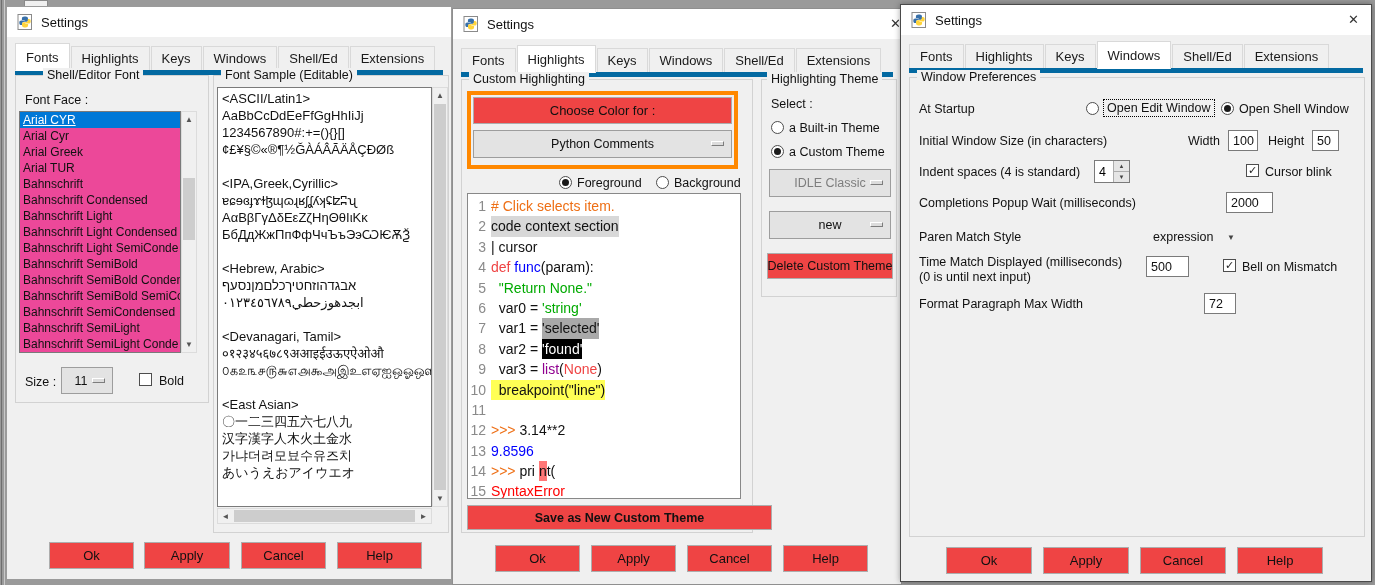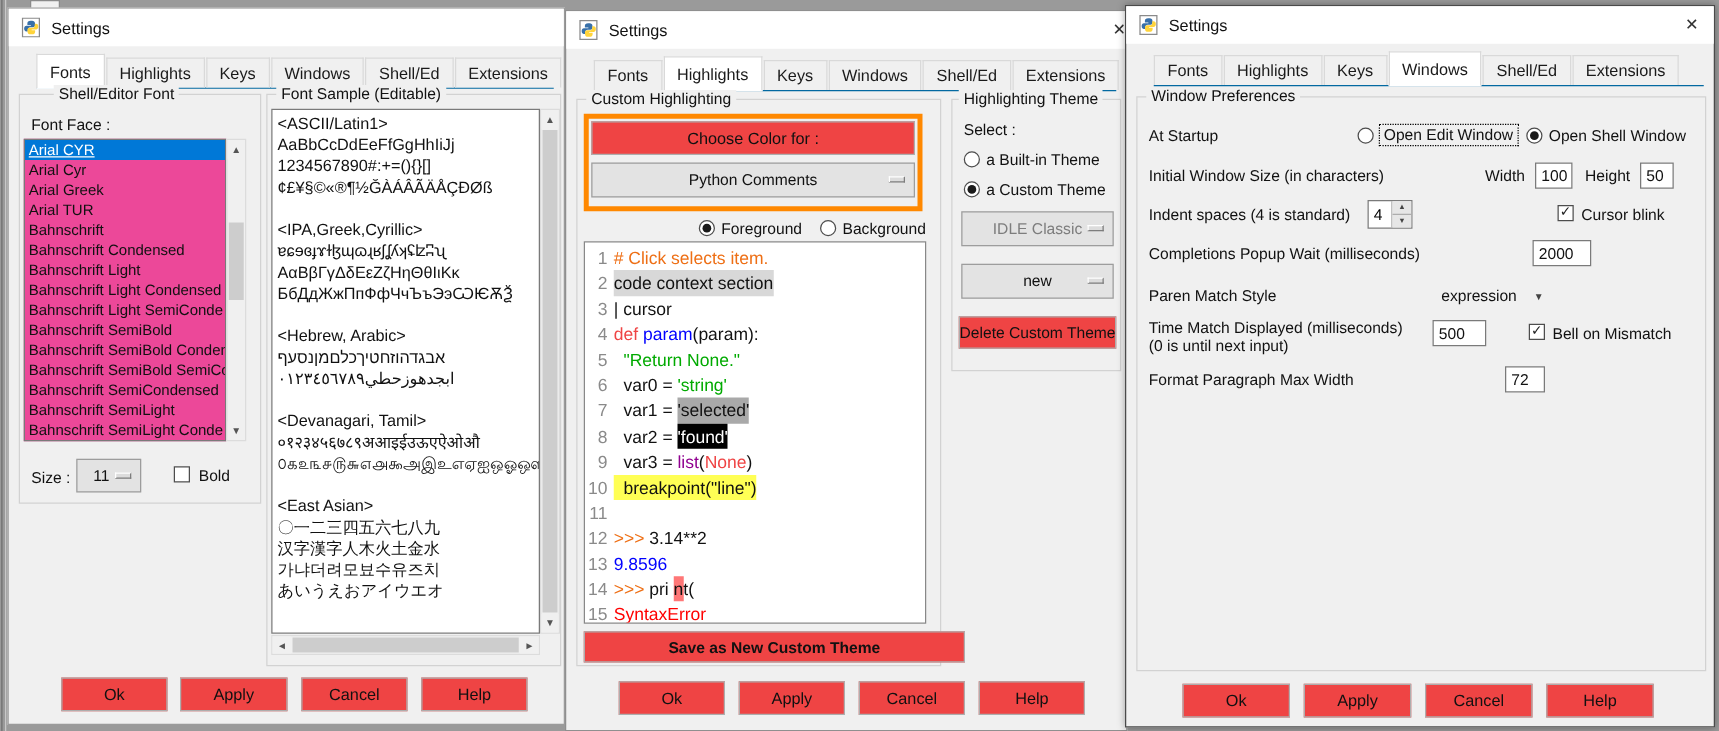--- a/index.html
+++ b/index.html
@@ -9,21 +9,21 @@
   .edge-line2{position:absolute;left:4px;top:0;width:1px;height:585px;background:#c9c9c9;}
   .edge-frag{position:absolute;left:24px;top:0;width:22px;height:9px;background:#f0f0f0;border:1px solid #8a8a8a;}
   .win{position:absolute;background:#f0f0f0;border:1px solid #9b9b9b;box-sizing:border-box;}
   .win1{left:6px;top:6px;width:446px;height:574px;z-index:1;}
   .win2{left:452px;top:8px;width:450px;height:577px;z-index:2;border-color:#8f8f8f;}
   .win3{left:900px;top:4px;width:472px;height:578px;z-index:3;border-color:#4a4a4a;box-shadow:0 0 6px rgba(0,0,0,.35);}
   .tb{position:absolute;left:0;top:0;right:0;height:30px;background:#fff;display:flex;align-items:center;padding-left:10px;gap:8px;font-size:13px;color:#111;}
   .tb .ttl{flex:0 0 auto;}
   .close-x{position:absolute;right:12px;top:7px;font-size:13px;color:#333;cursor:default;}
   .close-clip{position:absolute;right:2px;top:7px;width:9px;overflow:hidden;font-size:13px;color:#333;}
-  .tabs{position:absolute;left:22px;top:38px;right:8px;height:25px;display:flex;align-items:flex-end;border-bottom:1px solid #0369a1;text-align:center;}
+  .tabs{position:absolute;left:8px;top:38px;right:8px;height:25px;display:flex;align-items:flex-end;border-bottom:5px solid #0369a1;text-align:center;}
   .tab{font-size:13px;color:#1a1a1a;background:#f0f0f0;border:1px solid #d9d9d9;border-bottom:none;padding:4px 10px 4px;margin-right:1px;position:relative;}
   .tab.active{background:#fff;padding-top:6px;padding-bottom:5px;margin-bottom:-1px;border-bottom:1px solid #fff;z-index:2;}
   .grp{position:absolute;border:1px solid #d2d2d2;box-sizing:border-box;}
   .legend{position:absolute;font-size:12.5px;color:#111;background:#f0f0f0;padding:0 4px;white-space:nowrap;z-index:2;}
   .lbl{position:absolute;font-size:12.5px;color:#111;white-space:nowrap;}
   .btn{position:absolute;background:#ef4444;border:1px solid #adadad;box-sizing:border-box;font-size:13px;color:#111;display:flex;align-items:center;justify-content:center;white-space:nowrap;}
   .om{position:absolute;background:#e3e3e3;border:1px solid #9d9d9d;box-sizing:border-box;font-size:12.5px;color:#111;display:flex;align-items:center;justify-content:center;}
   .om .dash{position:absolute;right:7px;top:50%;margin-top:-3px;width:13px;height:5px;background:#dcdcdc;border-top:1px solid #fff;border-left:1px solid #fff;border-bottom:1px solid #7d7d7d;border-right:1px solid #7d7d7d;box-sizing:border-box;}
   .om.disabled{color:#7d7d7d;}
   .tin{position:absolute;background:#fff;border:1px solid #7a7a7a;box-sizing:border-box;font-size:12.5px;color:#111;padding:1px 4px;display:flex;align-items:center;}
@@ -211,21 +211,21 @@
           <span class="cnum">2</span>
           <span class="cseg bg-context">code context section</span>
         </div>
       <div class="crow">
           <span class="cnum">3</span>
           <span class="cseg">| cursor</span>
         </div>
       <div class="crow">
           <span class="cnum">4</span>
           <span class="cseg c-kw">def </span>
-          <span class="cseg c-def">param</span>
+          <span class="cseg c-def">func</span>
           <span class="cseg">(param):</span>
         </div>
       <div class="crow">
           <span class="cnum">5</span>
           <span class="cseg c-str">  "Return None."</span>
         </div>
       <div class="crow">
           <span class="cnum">6</span>
           <span class="cseg">  var0 = </span>
           <span class="cseg c-str">'string'</span>

